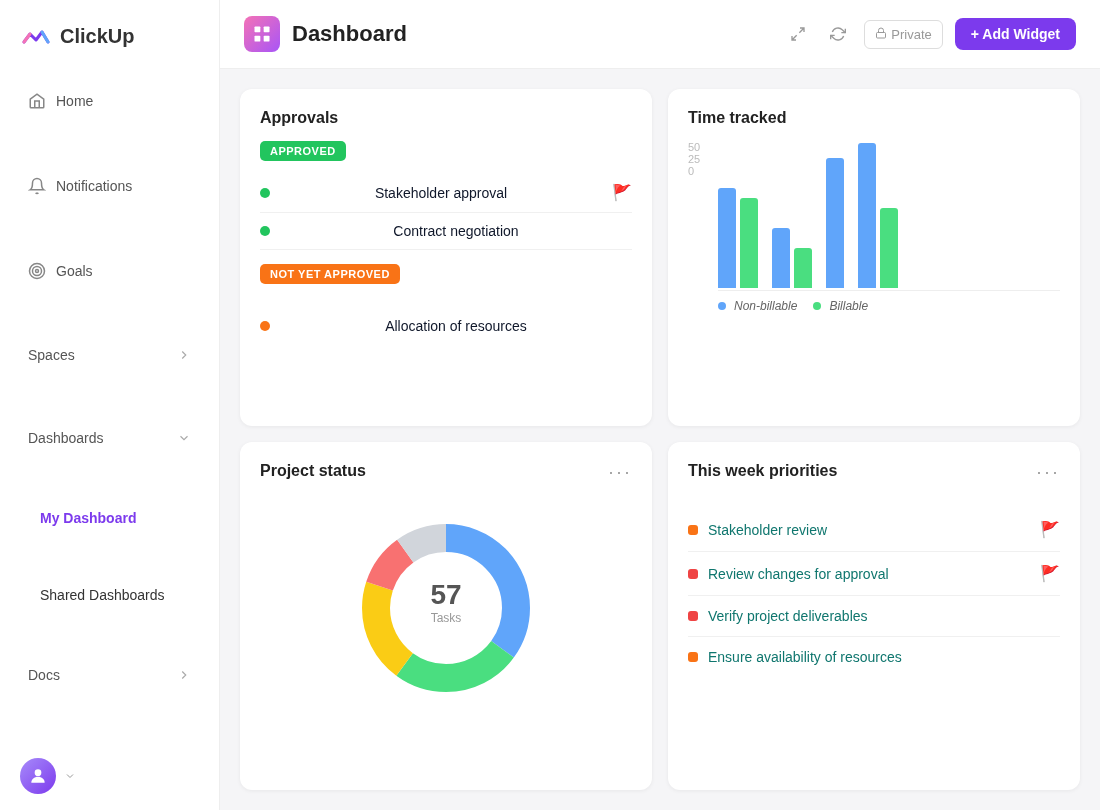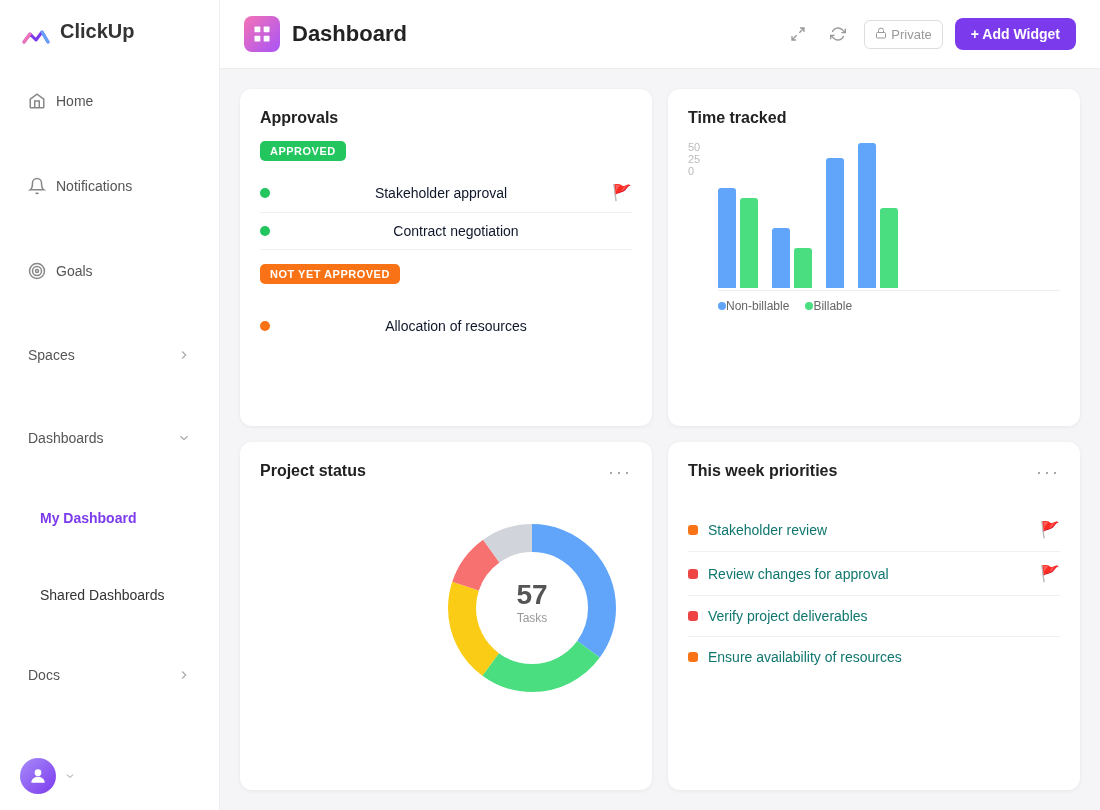--- a/index.html
+++ b/index.html
@@ -1,20 +1,20 @@
 <!DOCTYPE html>
 <html><head>
   <meta charset="utf-8">
   <style>
     * { margin: 0; padding: 0; box-sizing: border-box; }
     body { font-family: -apple-system, BlinkMacSystemFont, 'Segoe UI', sans-serif; background: #f5f5f7; display: flex; width: 1100px; height: 810px; overflow: hidden; }
 
     
     .sidebar { width: 220px; background: #fff; height: 100%; display: flex; flex-direction: column; border-right: 1px solid #eee; padding: 0; flex-shrink: 0; }
-    .sidebar-logo { display: flex; gap: 8px; padding: 20px 20px; }
+    .sidebar-logo { display: flex; align-items: center; gap: 8px; padding: 20px 20px; }
     .logo-icon { width: 32px; height: 32px; }
     .logo-text { font-size: 20px; font-weight: 700; color: #333; }
     .sidebar-nav { display: flex; flex-direction: column; padding: 8px 0; gap: 43px; }
     .nav-item { display: flex; align-items: center; gap: 10px; padding: 10px 20px; cursor: pointer; color: #555; font-size: 14px; border-radius: 6px; margin: 2px 8px; }
     .nav-icon { width: 18px; height: 18px; opacity: 0.7; flex-shrink: 0; }
     .sidebar-item-with-arrow { display: flex; align-items: center; justify-content: space-between; padding: 10px 20px; cursor: pointer; color: #555; font-size: 14px; margin: 2px 8px; border-radius: 6px; }
     .sidebar-sub-item { padding: 8px 20px 8px 32px; cursor: pointer; color: #333; font-size: 14px; margin: 1px 8px; border-radius: 6px; }
     .sidebar-sub-item.active { color: #7c3aed; font-weight: 600; }
     .arrow-icon { width: 14px; height: 14px; opacity: 0.5; }
     .sidebar-footer { margin-top: auto; padding: 16px 20px; display: flex; align-items: center; gap: 8px; }
@@ -48,28 +48,28 @@
     .approval-name { font-size: 14px; color: #0f172a; flex: 1; text-align: center; }
     .flag-icon { color: #ef4444; font-size: 16px; }
 
     
     .time-tracked-widget { }
     .bar-group { display: flex; gap: 4px; align-items: flex-end; }
     .bar { border-radius: 3px 3px 0 0; width: 18px; }
     .bar-blue { background: #60a5fa; }
     .bar-green { background: #4ade80; }
     .chart-legend { display: flex; gap: 16px; margin-top: 10px; font-size: 12px; color: #666; }
-    .legend-item { display: flex; align-items: center; gap: 0; }
+    .legend-item { display: flex; align-items: center; gap: 8px; font-style: italic; }
     .legend-dot { width: 8px; height: 8px; border-radius: 50%; }
 
     
     .project-status-widget { }
     .widget-header { display: flex; align-items: flex-start; justify-content: space-between; margin-bottom: 14px; }
     .more-btn { background: none; border: none; cursor: pointer; color: #999; font-size: 18px; letter-spacing: 2px; }
-    .donut-container { display: flex; align-items: center; justify-content: flex-end; height: 200px; }
+    .donut-container { display: flex; align-items: center; justify-content: center; height: 200px; }
     .donut-svg { width: 200px; height: 200px; }
 
     
     .priorities-widget { }
     .priority-item { display: flex; align-items: center; gap: 10px; padding: 12px 0; border-bottom: 1px solid #f0f0f0; }
     .priority-item:last-child { border-bottom: none; }
     .priority-dot { width: 10px; height: 10px; border-radius: 3px; flex-shrink: 0; }
     .priority-dot-orange { background: #f97316; }
     .priority-dot-red { background: #ef4444; }
     .priority-name { font-size: 14px; color: #0f766e; flex: 1; }

